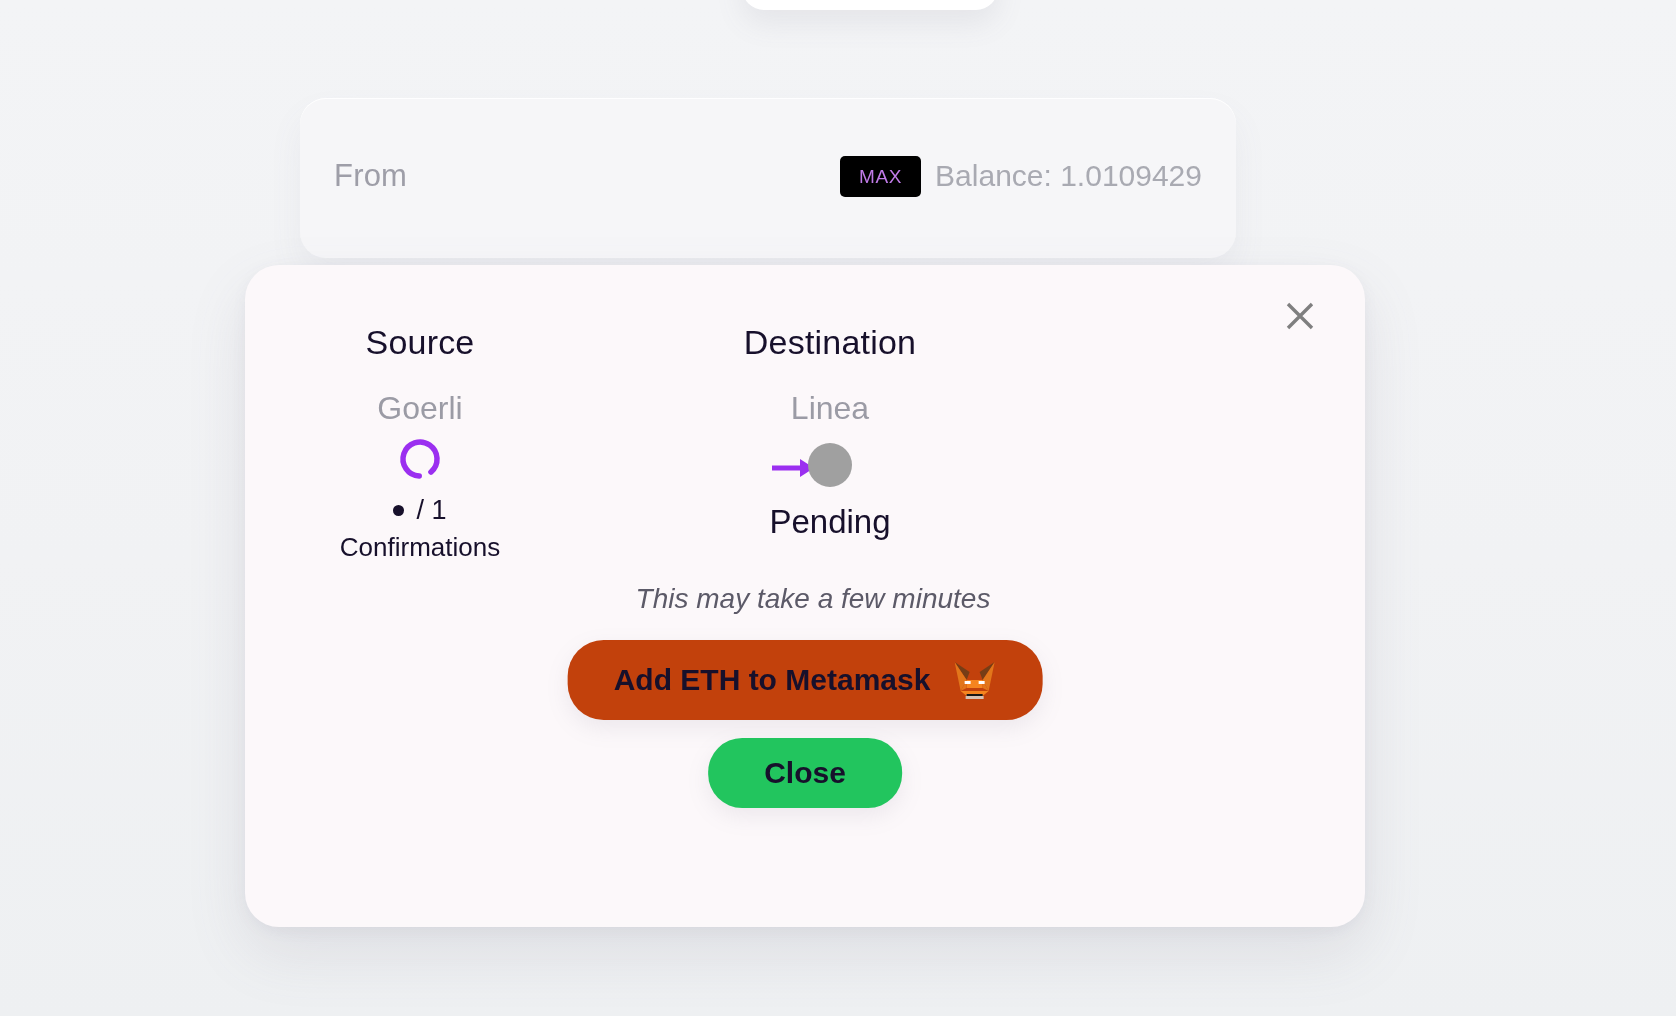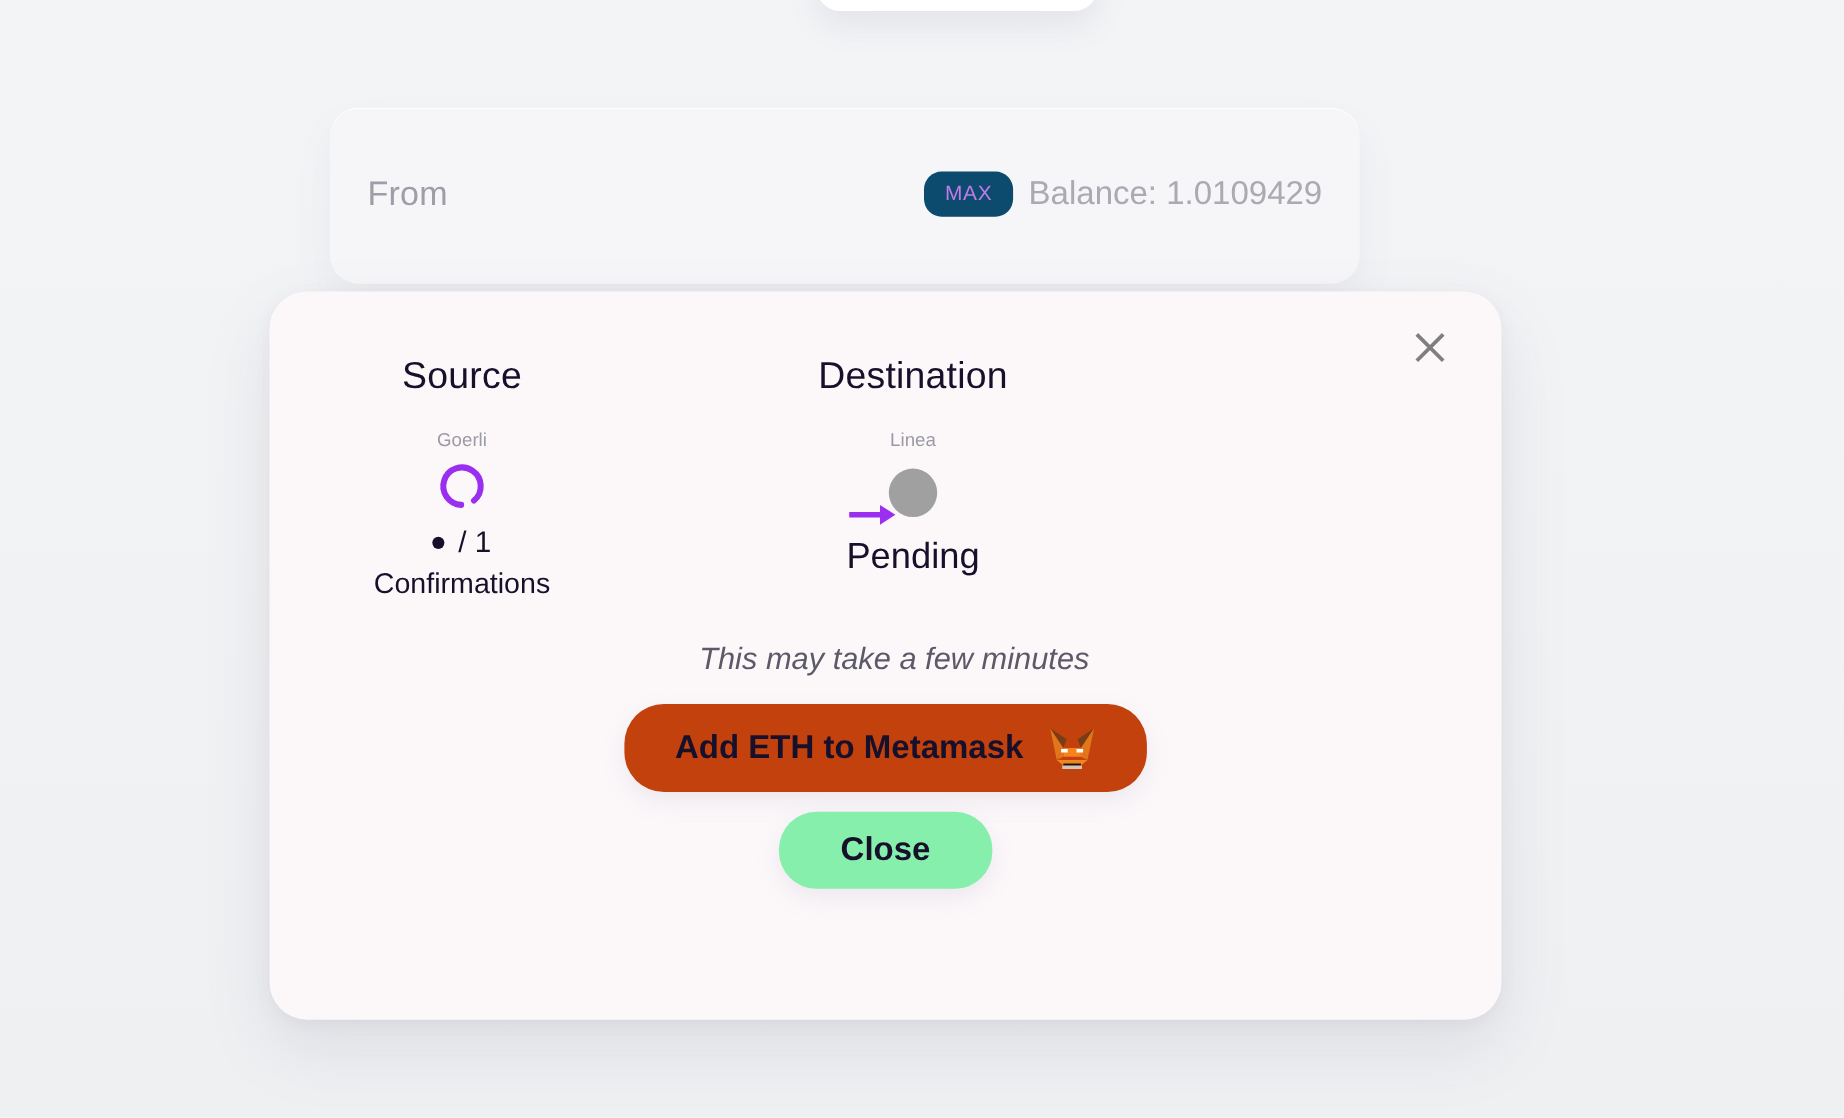--- a/index.html
+++ b/index.html
@@ -64,26 +64,26 @@
   }
 
   .from-right {
     margin-left: auto;
     display: flex;
     align-items: center;
     gap: 14px;
   }
 
   .max-badge {
-    background: #0c4a6e;
+    background: #000000;
     color: #c07be8;
     font-size: 19px;
     letter-spacing: .6px;
     padding: 11px 19px;
-    border-radius: 16px;
+    border-radius: 5px;
     line-height: 1;
   }
 
   .balance-text {
     font-size: 30px;
     color: #a9aab2;
     white-space: nowrap;
   }
 
   .options-row {
@@ -174,21 +174,21 @@
 
   .col-title {
     font-size: 34px;
     color: #17102b;
     font-weight: 400;
     letter-spacing: .2px;
   }
 
   .chain-name {
     margin-top: 28px;
-    font-size: 17px;
+    font-size: 32px;
     color: #9b9ba5;
   }
 
   .spinner {
     margin-top: 10px;
     width: 44px;
     height: 44px;
   }
 
   .confirm-count {
@@ -267,21 +267,21 @@
     box-shadow: 0 8px 22px rgba(130,125,145,0.13);
     cursor: pointer;
     white-space: nowrap;
   }
 
   .btn-secondary {
     position: absolute;
     left: 50%;
     transform: translateX(-50%);
     top: 473px;
-    background: #86efac;
+    background: #22c55e;
     border: none;
     border-radius: 34px;
     padding: 18px 56px;
     font-size: 30px;
     font-weight: bold;
     color: #17102b;
     font-family: "Liberation Sans", sans-serif;
     box-shadow: 0 8px 22px rgba(130,125,145,0.13);
     cursor: pointer;
   }

